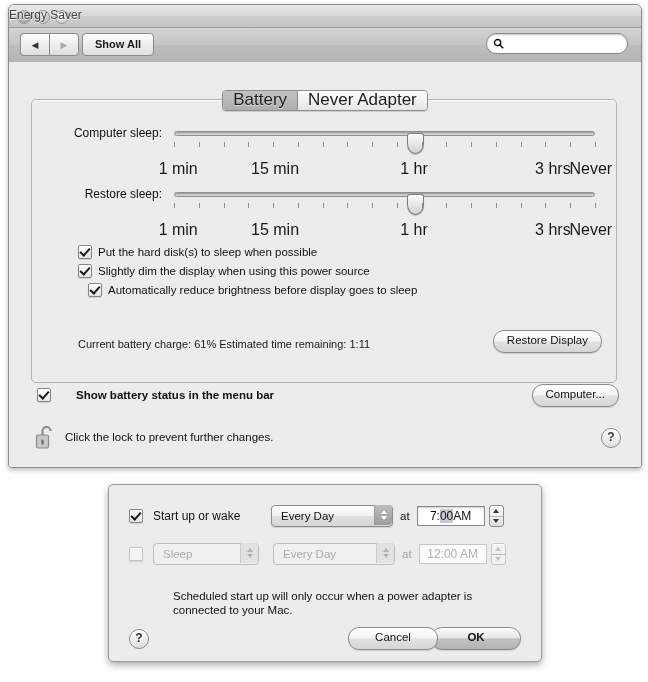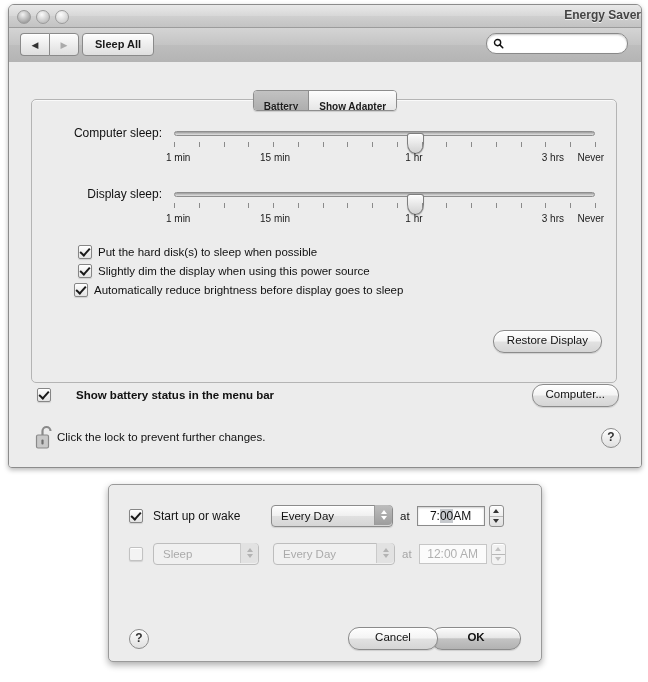--- a/index.html
+++ b/index.html
@@ -46,23 +46,23 @@
     border-radius: 50%;
     border: 1px solid #9b9b9b;
   }
   #tl-close  { left: 8px;  background: radial-gradient(circle at 40% 30%, #f2f2f2, #9f9f9f 75%); }
   #tl-min    { left: 27px; background: radial-gradient(circle at 40% 30%, #fbfbfb, #bcbcbc 78%); }
   #tl-zoom   { left: 46px; background: radial-gradient(circle at 40% 30%, #fcfcfc, #cccccc 80%); }
 
   #window-title {
     position: absolute;
     left: 0; right: 0; top: 3px;
-    text-align: right;
+    text-align: left;
     font-size: 12px;
-    font-weight: bold;
+    font-weight: normal;
     color: #444;
     text-shadow: 0 1px 0 rgba(255,255,255,0.7);
   }
 
   #toolbar {
     height: 34px;
     background: linear-gradient(to bottom, #d4d4d4 0%, #c4c4c4 50%, #bdbdbd 51%, #b4b4b4 100%);
     border-bottom: 1px solid #8f8f8f;
     position: relative;
   }
@@ -151,24 +151,24 @@
   }
   #tabs {
     display: flex;
     height: 19px;
     border: 1px solid #8d8d8d;
     border-radius: 4px;
     overflow: hidden;
     box-shadow: 0 1px 1px rgba(0,0,0,0.14);
   }
   .tab {
-    padding: 7px 10px;
+    padding: 0 10px;
     line-height: 18px;
-    font-size: 10px;
-    font-weight: bold;
+    font-size: 17px;
+    font-weight: normal;
     color: #1c1c1c;
   }
   .tab.sel {
     background: linear-gradient(to bottom, #c2c2c2, #aeaeae);
     border-right: 1px solid #8d8d8d;
     text-shadow: 0 1px 0 rgba(255,255,255,0.55);
   }
   .tab.unsel {
     background: linear-gradient(to bottom, #fdfdfd, #e6e6e6);
   }
@@ -234,22 +234,22 @@
   }
   .ticklabels {
     position: absolute;
     left: 142px;
     top: 24px;
     width: 421px;
     height: 14px;
   }
   .ticklabel {
     position: absolute;
-    top: 4px;
-    font-size: 10px;
+    top: 12px;
+    font-size: 16px;
     color: #1a1a1a;
     white-space: nowrap;
     transform: translateX(-50%);
     text-align: center;
   }
 
   
   .cbrow {
     position: absolute;
     display: flex;
@@ -314,21 +314,21 @@
   #show-batt-row { left: 28px; top: 326px; }
 
   #lock-row {
     position: absolute;
     left: 26px;
     top: 362px;
     display: flex;
     align-items: center;
   }
   #lock-icon { width: 22px; height: 26px; flex: none; }
-  #lock-text { margin-left: 0; font-size: 11.5px; color: #111; }
+  #lock-text { margin-left: 8px; font-size: 11.5px; color: #111; }
 
   .help-btn {
     width: 18px;
     height: 18px;
     border-radius: 50%;
     border: 1px solid #8b8b8b;
     background: linear-gradient(to bottom, #fdfdfd, #e0e0e0);
     color: #333;
     font-size: 12px;
     font-weight: bold;
@@ -463,36 +463,36 @@
 
   <div id="toolbar">
     <div id="navseg">
       <div class="navbtn" id="nav-back">
         <span>◀</span>
       </div>
       <div class="navbtn" id="nav-fwd">
         <span>▶</span>
       </div>
     </div>
-    <div id="show-all">Sleep All</div>
+    <div id="show-all">Show All</div>
     <div id="search-field">
       <svg id="search-icon" viewBox="0 0 12 12">
         <circle cx="5" cy="5" r="3.4" fill="none" stroke="#111" stroke-width="1.5"></circle>
         <line x1="7.4" y1="7.4" x2="10.6" y2="10.6" stroke="#111" stroke-width="1.8" stroke-linecap="round"></line>
       </svg>
       <input id="search-input" type="text" placeholder="" style="">
     </div>
   </div>
 
   <div id="content">
 
     <div id="tabs-wrap">
       <div id="tabs">
         <div class="tab sel">Battery</div>
-        <div class="tab unsel">Show Adapter</div>
+        <div class="tab unsel">Never Adapter</div>
       </div>
     </div>
 
     <div id="box">
 
       <div class="slider-row" id="row-computer-sleep" style="top:24px;">
         <div class="slider-label">Computer sleep:</div>
         <div class="track">
           <div class="thumb" id="thumb-cs" style="left: 57%;"></div>
         </div>
@@ -519,21 +519,21 @@
         <div class="ticklabels" id="ticklabels-cs">
             <div class="ticklabel" style="left: 1%;">1 min</div>
             <div class="ticklabel" style="left: 24%;">15 min</div>
             <div class="ticklabel" style="left: 57%;">1 hr</div>
             <div class="ticklabel" style="left: 90%;">3 hrs</div>
             <div class="ticklabel" style="left: 99%;">Never</div>
           </div>
       </div>
 
       <div class="slider-row" id="row-display-sleep" style="top:85px;">
-        <div class="slider-label">Display sleep:</div>
+        <div class="slider-label">Restore sleep:</div>
         <div class="track">
           <div class="thumb" id="thumb-ds" style="left: 57%;"></div>
         </div>
         <div class="ticks" id="ticks-ds">
             <div class="tick" style="left: 0%;"></div>
             <div class="tick" style="left: 5.88235%;"></div>
             <div class="tick" style="left: 11.7647%;"></div>
             <div class="tick" style="left: 17.6471%;"></div>
             <div class="tick" style="left: 23.5294%;"></div>
             <div class="tick" style="left: 29.4118%;"></div>
@@ -560,25 +560,26 @@
       </div>
 
       <div class="cbrow" style="left:46px; top:145px;">
         <span class="cb checked"></span>
         <span class="cblabel">Put the hard disk(s) to sleep when possible</span>
       </div>
       <div class="cbrow" style="left:46px; top:164px;">
         <span class="cb checked"></span>
         <span class="cblabel">Slightly dim the display when using this power source</span>
       </div>
-      <div class="cbrow" style="left:42px; top:183px;justify-content:center;">
+      <div class="cbrow" style="left:56px; top:183px;justify-content:center;">
         <span class="cb checked"></span>
         <span class="cblabel">Automatically reduce brightness before display goes to sleep</span>
       </div>
 
+      <div id="batt-status">Current battery charge: 61%  Estimated time remaining: 1:11</div>
       <div class="push-btn" id="restore-defaults">Restore Display</div>
     </div>
 
     <div class="cbrow" id="show-batt-row">
       <span class="cb checked"></span>
       <span class="cblabel" style="font-weight:bold;margin-left:25px;">Show battery status in the menu bar</span>
     </div>
     <div class="push-btn" id="schedule-btn">Computer...</div>
 
     <div id="lock-row">
@@ -646,17 +647,18 @@
     <div class="stepper dis">
       <span class="st-half">
           <span class="su"></span>
         </span>
       <span class="st-half">
           <span class="sd"></span>
         </span>
     </div>
   </div>
 
+  <div id="sched-note">Scheduled start up will only occur when a power adapter is connected to your Mac.</div>
 
   <div class="help-btn" id="sched-help">?</div>
   <div class="push-btn" id="ok-btn">OK</div>
   <div class="push-btn" id="cancel-btn">Cancel</div>
 </div>
 
 </body></html>

